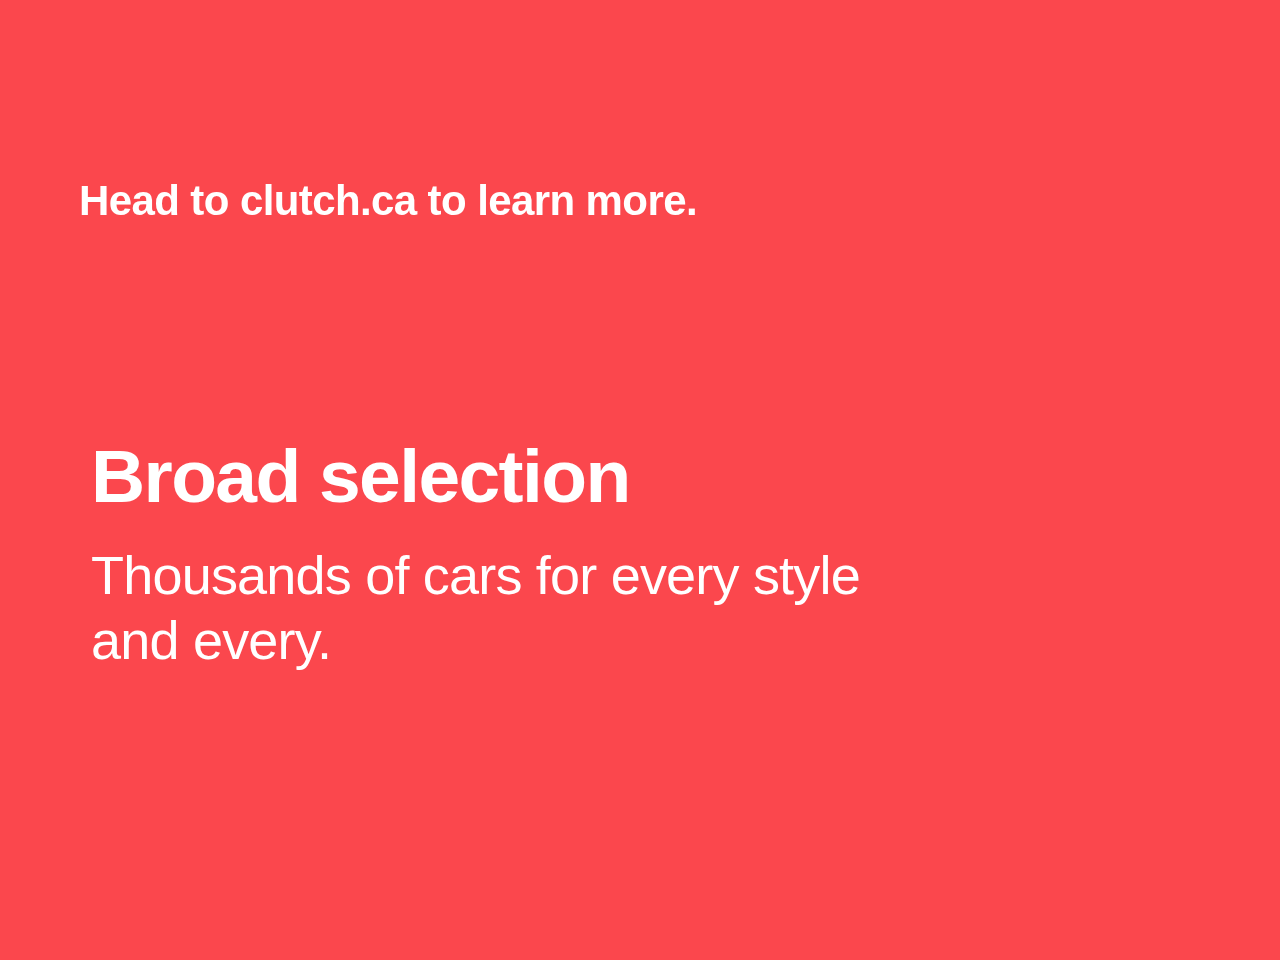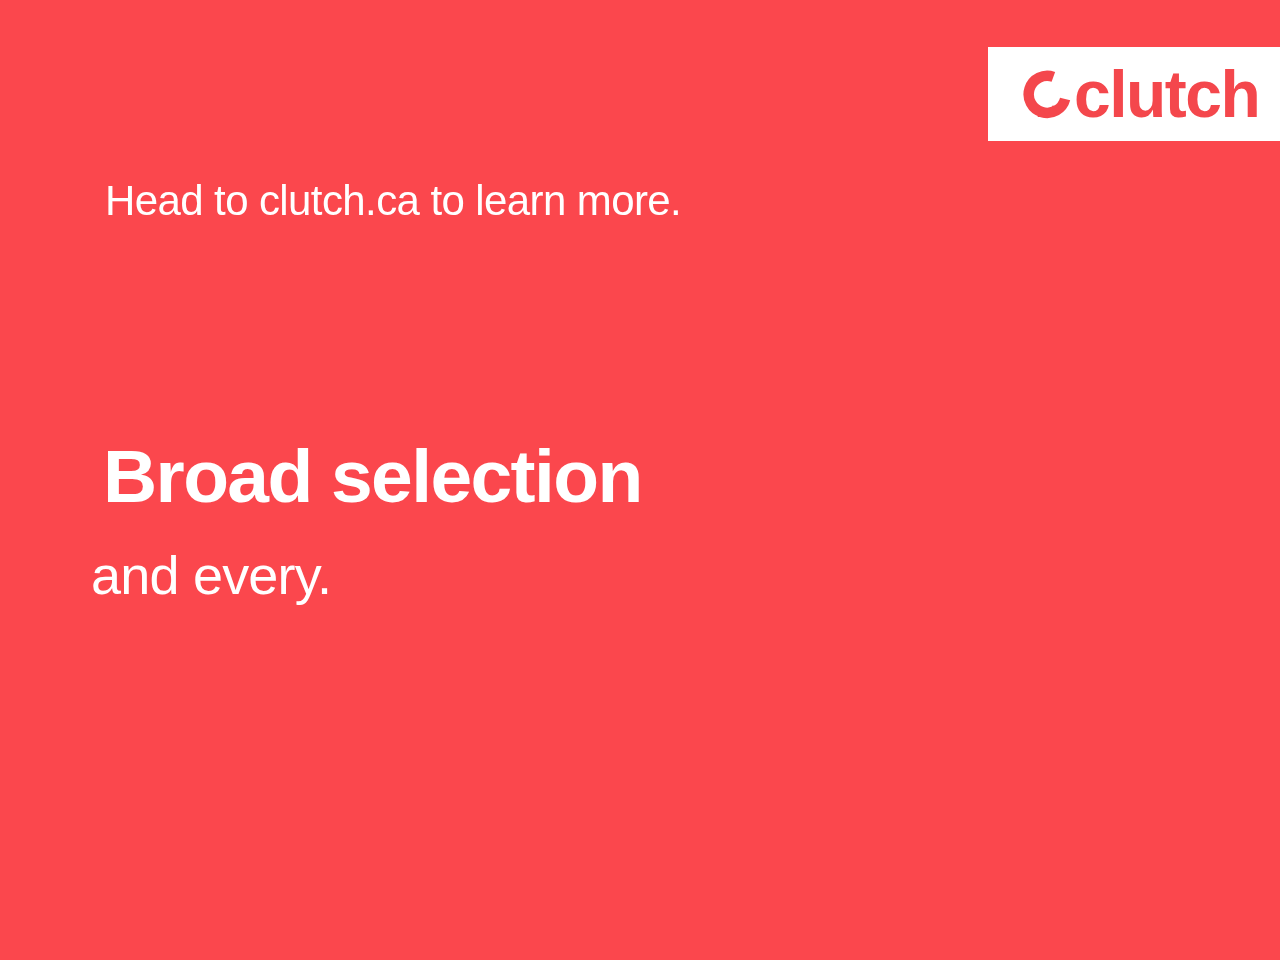--- a/index.html
+++ b/index.html
@@ -52,42 +52,41 @@
     font-size: 66px;
     font-weight: 700;
     letter-spacing: -1.5px;
     color: #f4474c;
     line-height: 1;
   }
 
   
   #tagline {
     position: absolute;
-    left: 105px;
+    left: 79px;
     top: 178px;
     font-size: 42px;
-    font-weight: 400;
+    font-weight: 700;
     letter-spacing: -0.6px;
     color: #ffffff;
     line-height: 1.1;
     white-space: nowrap;
   }
 
   
   #headline {
     position: absolute;
     left: 91px;
     top: 437px;
     font-size: 75px;
     font-weight: 700;
     letter-spacing: -1.6px;
     color: #ffffff;
     line-height: 1.05;
     white-space: nowrap;
-    margin-left: 12px;
   }
   #subhead {
     position: absolute;
     left: 91px;
     top: 543px;
     width: 960px;
     font-size: 54px;
     font-weight: 400;
     letter-spacing: -0.8px;
     color: #ffffff;
@@ -96,34 +95,23 @@
   #subhead .line {
     display: block;
     white-space: nowrap;
   }
 </style>
 </head>
 <body>
 
 <div id="slide">
 
-  <div id="logo-plate">
-    <div id="logo-lockup">
-      <span id="logo-mark">
-        <svg viewBox="0 0 52 52" width="52" height="52" aria-hidden="true">
-          <path d="M41 13.5 A18.5 18.5 0 1 0 41 38.5" fill="none" stroke="#f4474c" stroke-width="10.5" stroke-linecap="butt" transform="rotate(-28 26 26)"></path>
-          <polygon points="22,38 26.5,48 17.5,48" fill="#f4474c"></polygon>
-          <polygon points="33,36 37.5,44.5 28.5,44.5" fill="#f4474c"></polygon>
-        </svg>
-      </span>
-      <span id="logo-word">clutch</span>
-    </div>
-  </div>
 
   <div id="tagline">Head to clutch.ca to learn more.</div>
 
   <div id="headline">Broad selection</div>
 
   <div id="subhead">
+    <span class="line">Thousands of cars for every style</span>
     <span class="line">and every.</span>
   </div>
 
 </div>
 
 </body></html>

